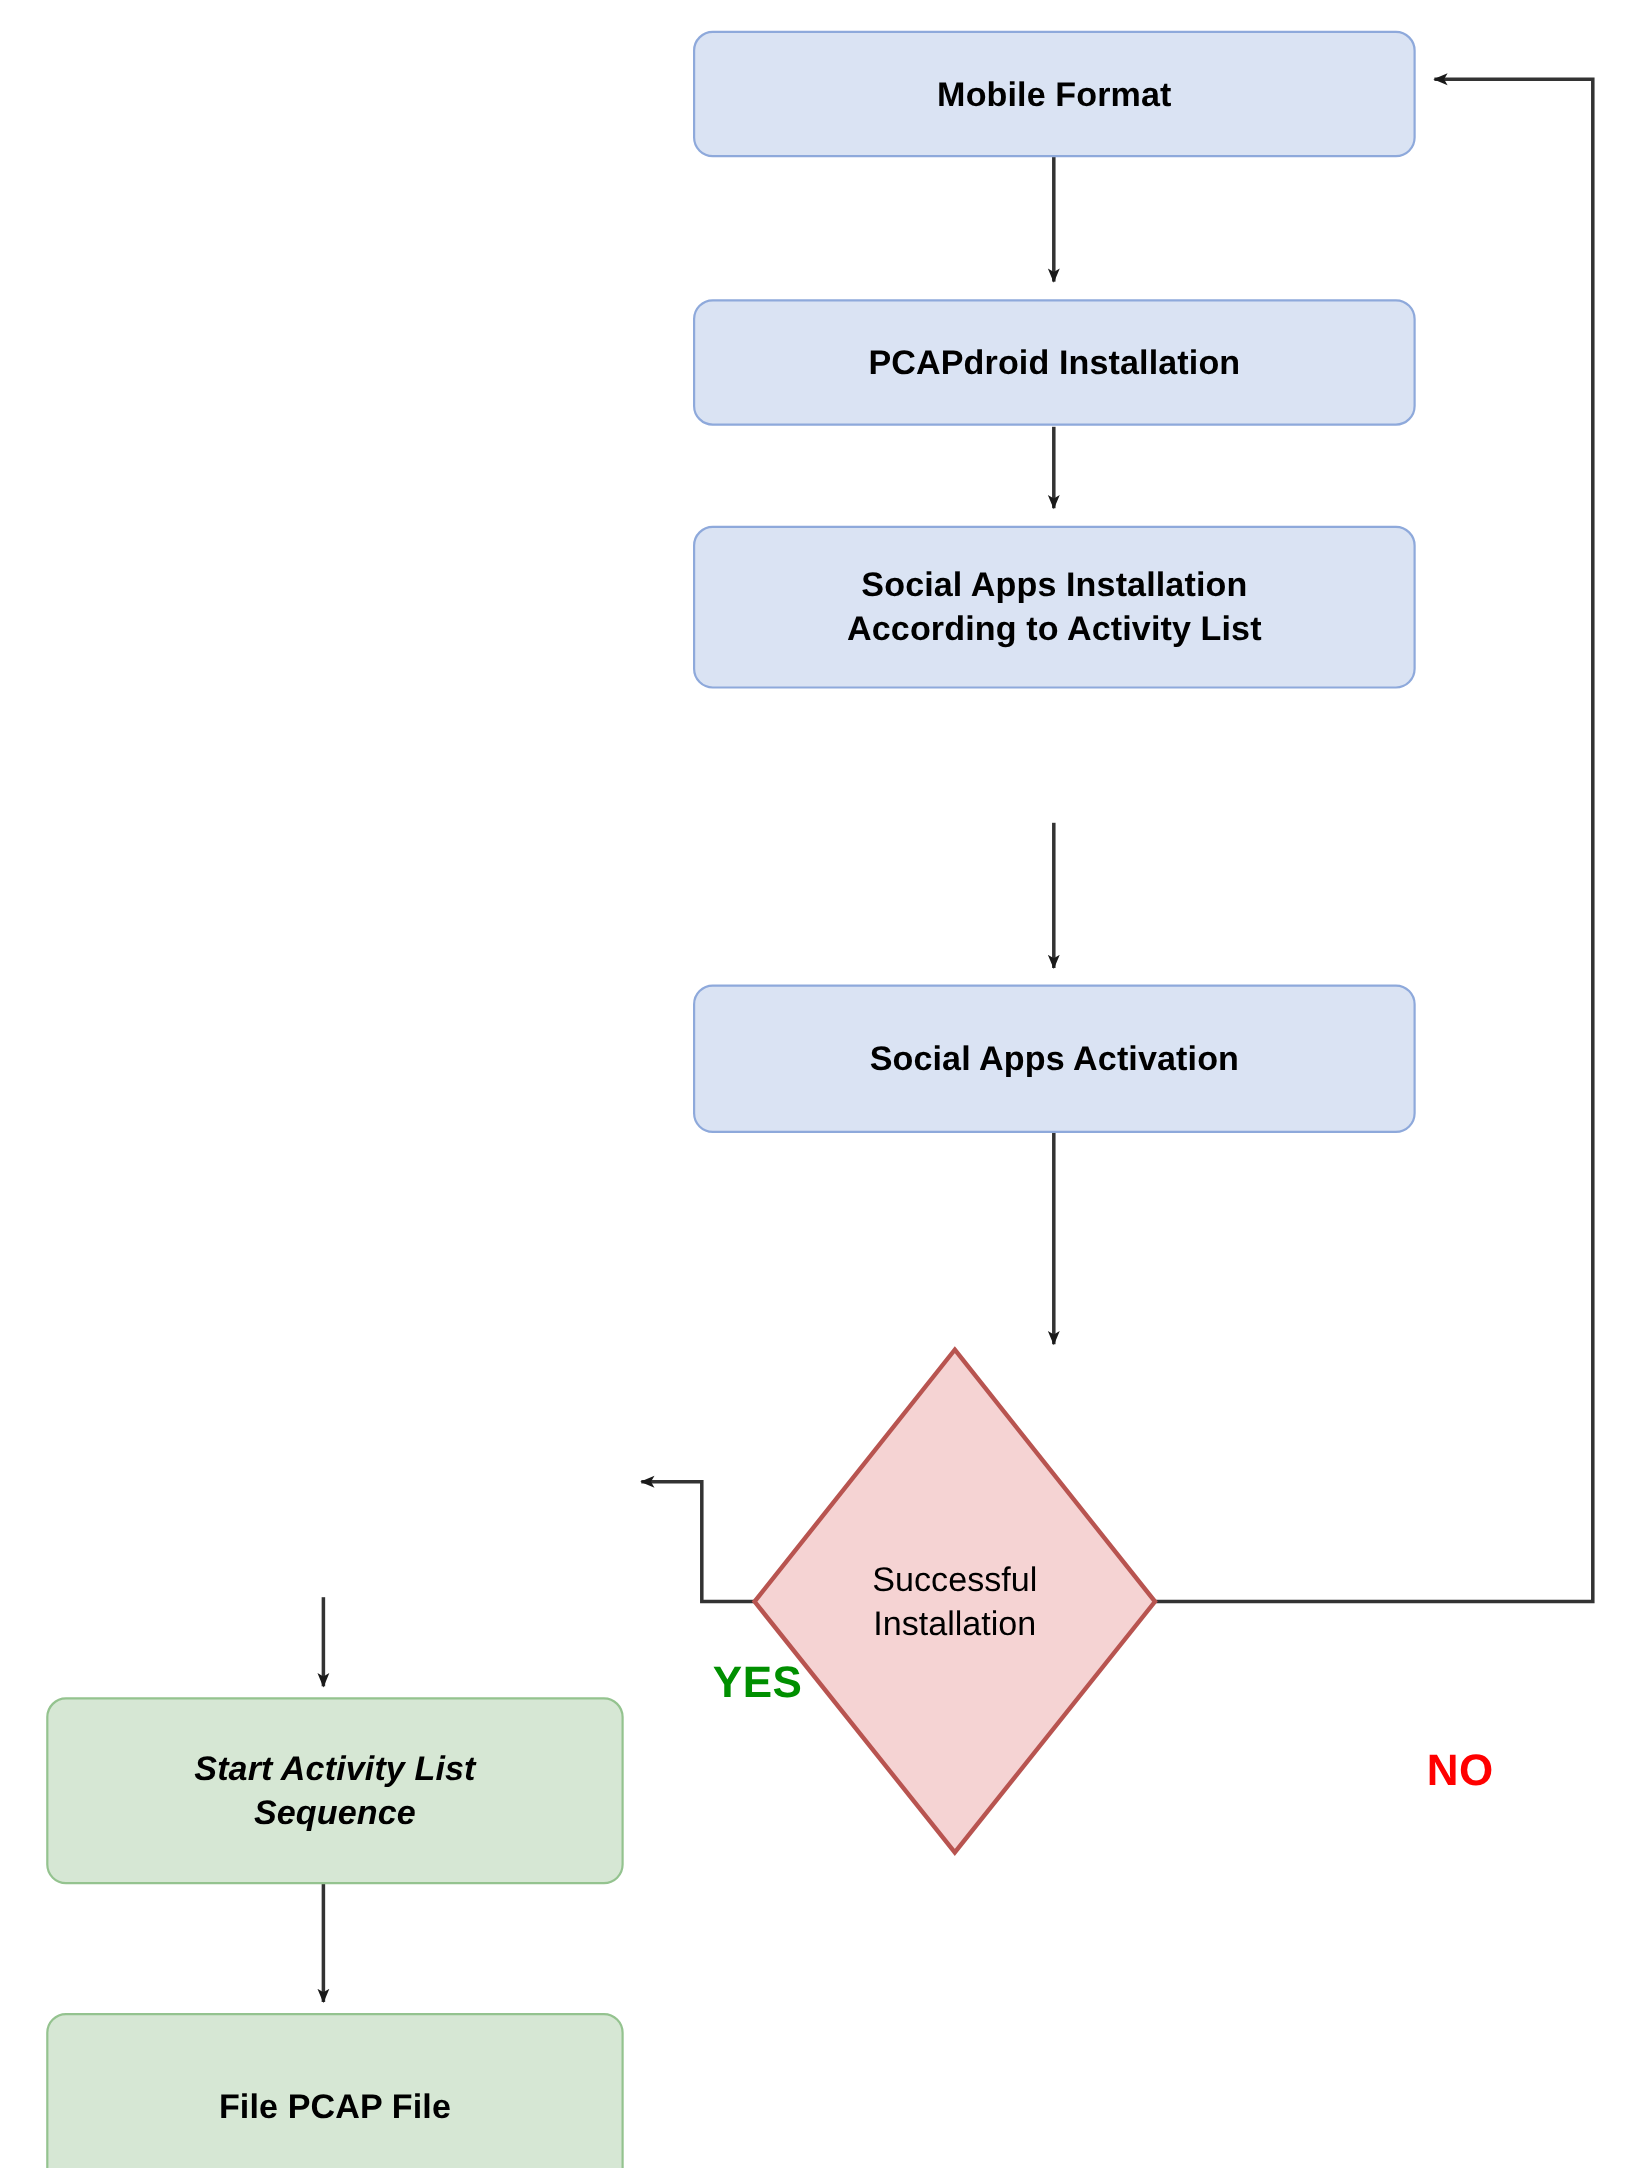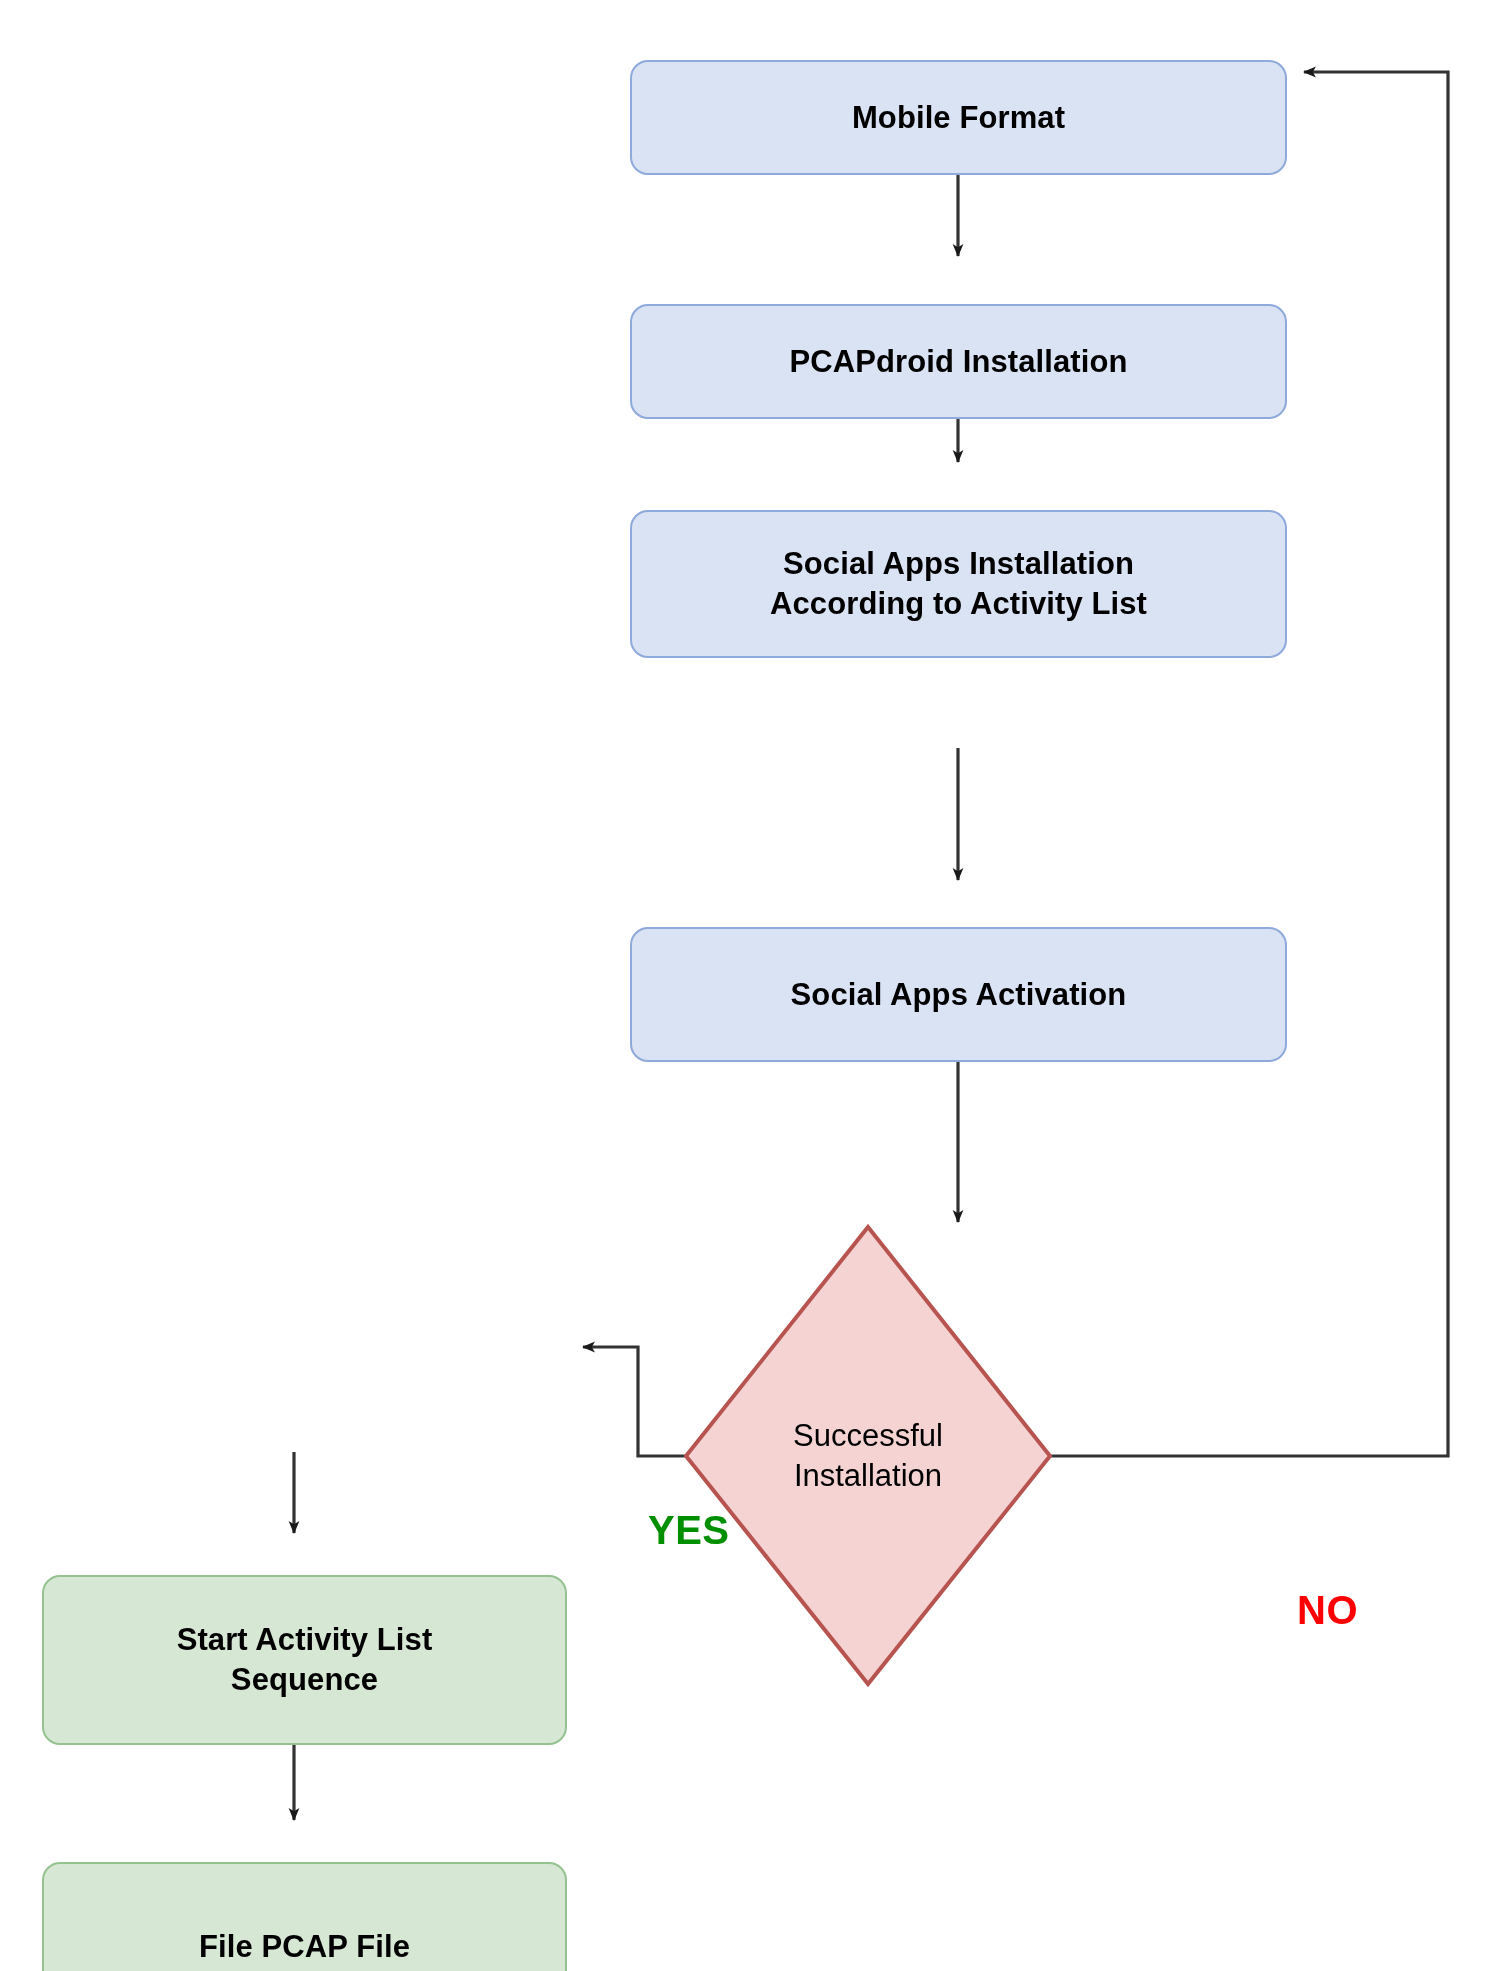--- a/index.html
+++ b/index.html
@@ -33,21 +33,20 @@
     text-align: center;
     font-weight: bold;
     color: #000000;
     line-height: 1.28;
     letter-spacing: 0.1px;
   }
   .node-process {
     border-radius: 18px;
     border-width: 2px;
     border-style: solid;
-    margin-top: 32px;
   }
   .node-blue {
     background: #dae3f3;
     border-color: #8ea9db;
   }
   .node-green {
     background: #d6e7d4;
     border-color: #94c38f;
   }
   .node-label {
@@ -124,21 +123,21 @@
   <div class="node node-process node-blue" style="left:630px; top:895px; width:657px; height:135px; font-size:31px;">
     <span class="node-label">Social Apps Activation</span>
   </div>
 
   <div class="node-decision" style="left:686px; top:1227px; width:364px; height:457px;">
     <span class="decision-label" style="font-size:31px;">Successful
 Installation</span>
   </div>
 
 
-  <div class="node node-process node-green" style="left:42px; top:1543px; width:525px; height:170px; font-size:31px;">
+  <div class="node node-process node-green" style="left:42px; top:1543px; width:525px; height:170px; font-size:31px;font-style:italic;">
     <span class="node-label">Start Activity List
 Sequence</span>
   </div>
 
   <div class="node node-process node-green" style="left:42px; top:1830px; width:525px; height:170px; font-size:31px;">
     <span class="node-label">File PCAP File</span>
   </div>
 
   <div class="edge-label edge-label-yes" style="left:648px; top:1508px; font-size:40px;">YES</div>
 

